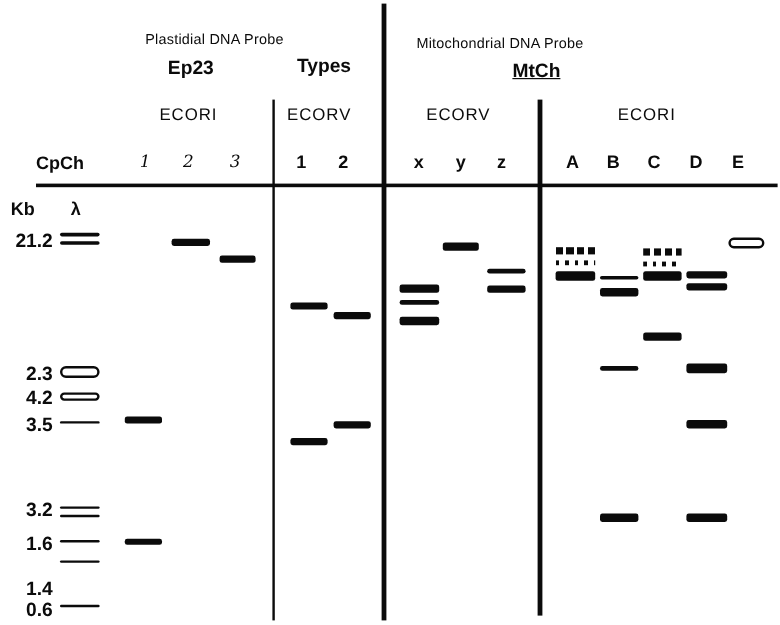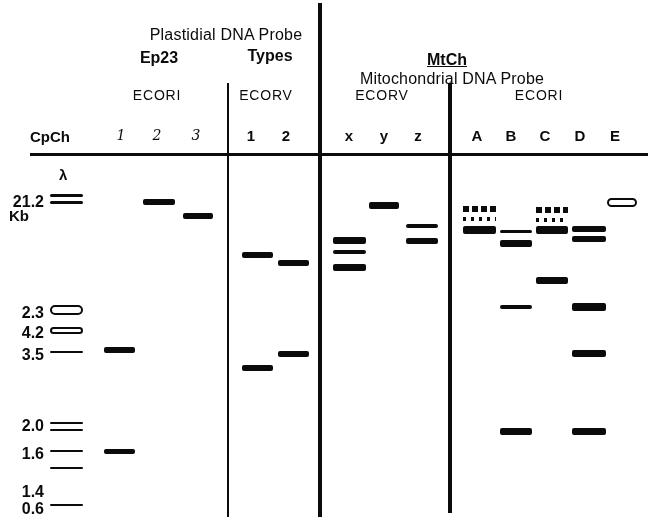--- a/index.html
+++ b/index.html
@@ -1,21 +1,21 @@
 <!DOCTYPE html>
 <html><head>
 <meta charset="utf-8">
 <style>
   html,body{margin:0;padding:0;background:#e8e8e8;}
   .stage{
     position:relative;width:650px;height:521px;background:#ffffff;
     font-family:"Liberation Sans",sans-serif;color:#0b0b0b;overflow:hidden;
   }
   .abs{position:absolute;}
-  .title{font-size:16px;text-align:center;white-space:nowrap;letter-spacing:.2px;}
+  .title{font-size:12px;text-align:left;white-space:nowrap;letter-spacing:.2px;}
   .probe{font-size:16px;font-weight:bold;text-align:center;white-space:nowrap;}
   .enzyme{font-size:14px;text-align:center;letter-spacing:.8px;white-space:nowrap;}
   .typesL{font-size:15px;font-weight:bold;}
   .laneL{font-size:15px;font-weight:bold;text-align:center;width:24px;}
   .laneLi{font-size:14px;font-style:italic;font-weight:normal;
           font-family:"DejaVu Serif",serif;text-align:center;width:24px;}
   .kbL{font-size:15px;font-weight:bold;}
   .lamL{font-size:15px;font-weight:bold;}
   .marker{font-size:16px;font-weight:bold;text-align:right;width:36px;}
   .rule{background:#0b0b0b;}
@@ -24,25 +24,25 @@
   .band-dashed{background:repeating-linear-gradient(90deg,#0b0b0b 0 6px,transparent 6px 9px);}
   .band-dotted{background:repeating-linear-gradient(90deg,#0b0b0b 0 3px,transparent 3px 8px);}
 </style>
 </head>
 <body>
 
 <div class="stage" id="fig">
   <div class="abs title" style="left:121px;top:26px;width:210px;">Plastidial DNA Probe</div>
   <div class="abs probe" style="left:129px;top:49px;width:60px;">Ep23</div>
   <div class="abs probe" style="left:240px;top:47px;width:60px;">Types</div>
-  <div class="abs title" style="left:347px;top:29px;width:210px;margin-top:41px;">Mitochondrial DNA Probe</div>
+  <div class="abs title" style="left:347px;top:29px;width:210px;">Mitochondrial DNA Probe</div>
   <div class="abs probe" style="left:417px;top:51px;width:60px;text-decoration:underline;">MtCh</div>
 
   <div class="abs typesL" style="left:30px;top:128px;">CpCh</div>
-  <div class="abs kbL" style="left:9px;top:166px;margin-top:41px;">Kb</div>
+  <div class="abs kbL" style="left:9px;top:166px;">Kb</div>
   <div class="abs lamL" style="left:59px;top:166px;">λ</div>
 <div class="abs rule" style="left: 227px; top: 83px; width: 2px; height: 434px;"></div>
     <div class="abs rule" style="left: 318px; top: 3px; width: 4px; height: 514px;"></div>
     <div class="abs rule" style="left: 448px; top: 83px; width: 4px; height: 430px;"></div>
     <div class="abs rule" style="left: 30px; top: 153px; width: 618px; height: 3px;"></div>
     <div class="abs enzyme" style="left: 122px; top: 87px; width: 70px;">ECORI</div>
     <div class="abs enzyme" style="left: 231px; top: 87px; width: 70px;">ECORV</div>
     <div class="abs enzyme" style="left: 347px; top: 87px; width: 70px;">ECORV</div>
     <div class="abs enzyme" style="left: 504px; top: 87px; width: 70px;">ECORI</div>
     <div class="abs laneLi" style="left: 109px; top: 127px;">1</div>
@@ -55,21 +55,21 @@
     <div class="abs laneL" style="left: 406px; top: 127px;">z</div>
     <div class="abs laneL" style="left: 465px; top: 127px;">A</div>
     <div class="abs laneL" style="left: 499px; top: 127px;">B</div>
     <div class="abs laneL" style="left: 533px; top: 127px;">C</div>
     <div class="abs laneL" style="left: 568px; top: 127px;">D</div>
     <div class="abs laneL" style="left: 603px; top: 127px;">E</div>
     <div class="abs marker" style="left: 8px; top: 193px;">21.2</div>
     <div class="abs marker" style="left: 8px; top: 304px;">2.3</div>
     <div class="abs marker" style="left: 8px; top: 324px;">4.2</div>
     <div class="abs marker" style="left: 8px; top: 346px;">3.5</div>
-    <div class="abs marker" style="left: 8px; top: 417px;">2.0</div>
+    <div class="abs marker" style="left: 8px; top: 417px;">3.2</div>
     <div class="abs marker" style="left: 8px; top: 445px;">1.6</div>
     <div class="abs marker" style="left: 8px; top: 483px;">1.4</div>
     <div class="abs marker" style="left: 8px; top: 500px;">0.6</div>
     <div class="abs band-solid" style="left: 50px; top: 194px; width: 33px; height: 3px;"></div>
     <div class="abs band-solid" style="left: 50px; top: 201px; width: 33px; height: 3px;"></div>
     <div class="abs band-hollow" style="left: 50px; top: 305px; width: 33px; height: 10px;"></div>
     <div class="abs band-hollow" style="left: 50px; top: 327px; width: 33px; height: 7px;"></div>
     <div class="abs band-solid" style="left: 50px; top: 351px; width: 33px; height: 2px;"></div>
     <div class="abs band-solid" style="left: 50px; top: 422px; width: 33px; height: 2px;"></div>
     <div class="abs band-solid" style="left: 50px; top: 429px; width: 33px; height: 2px;"></div>

